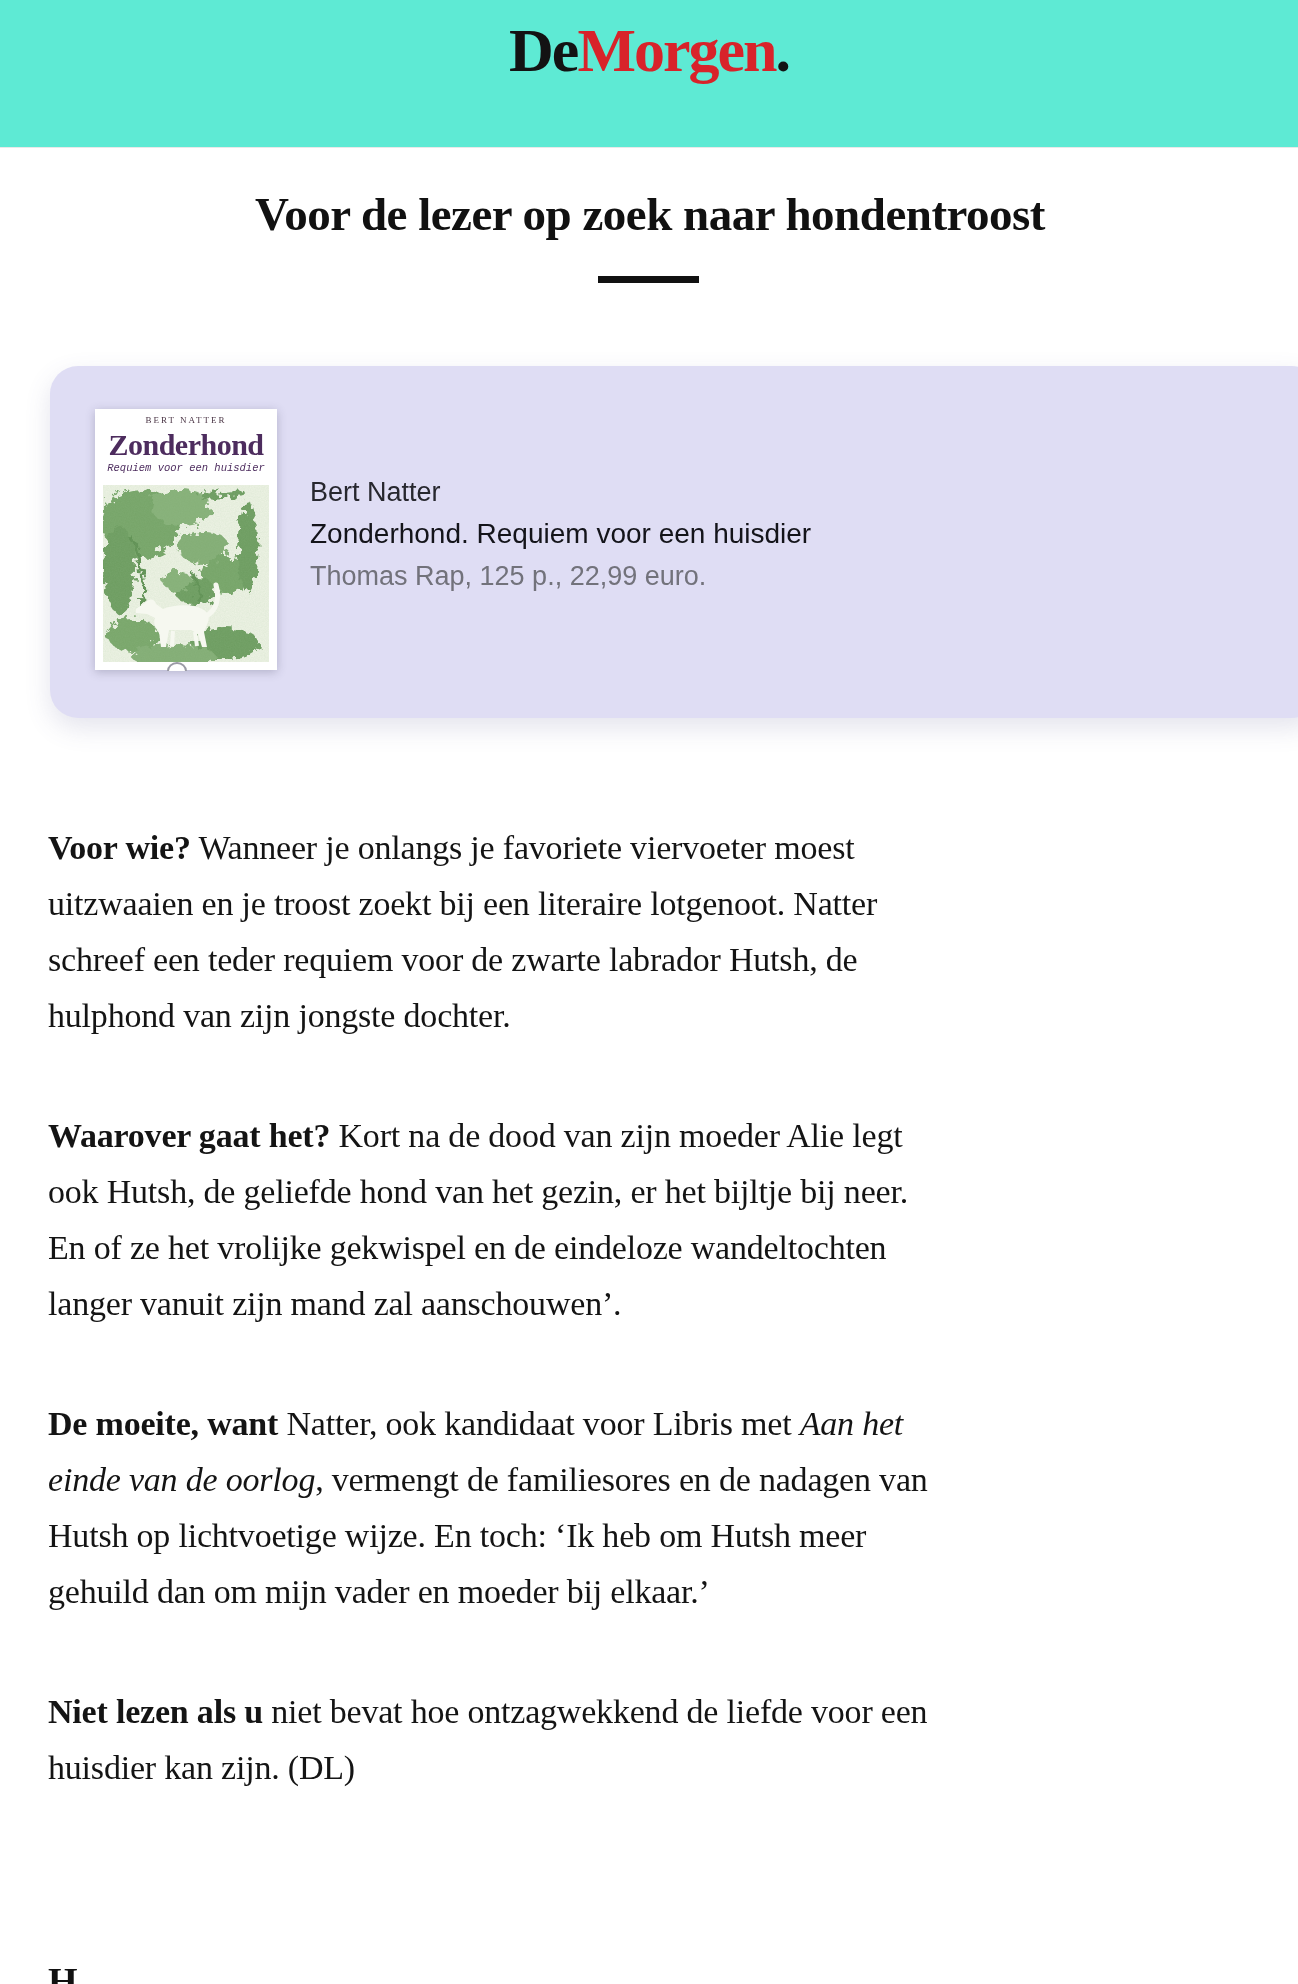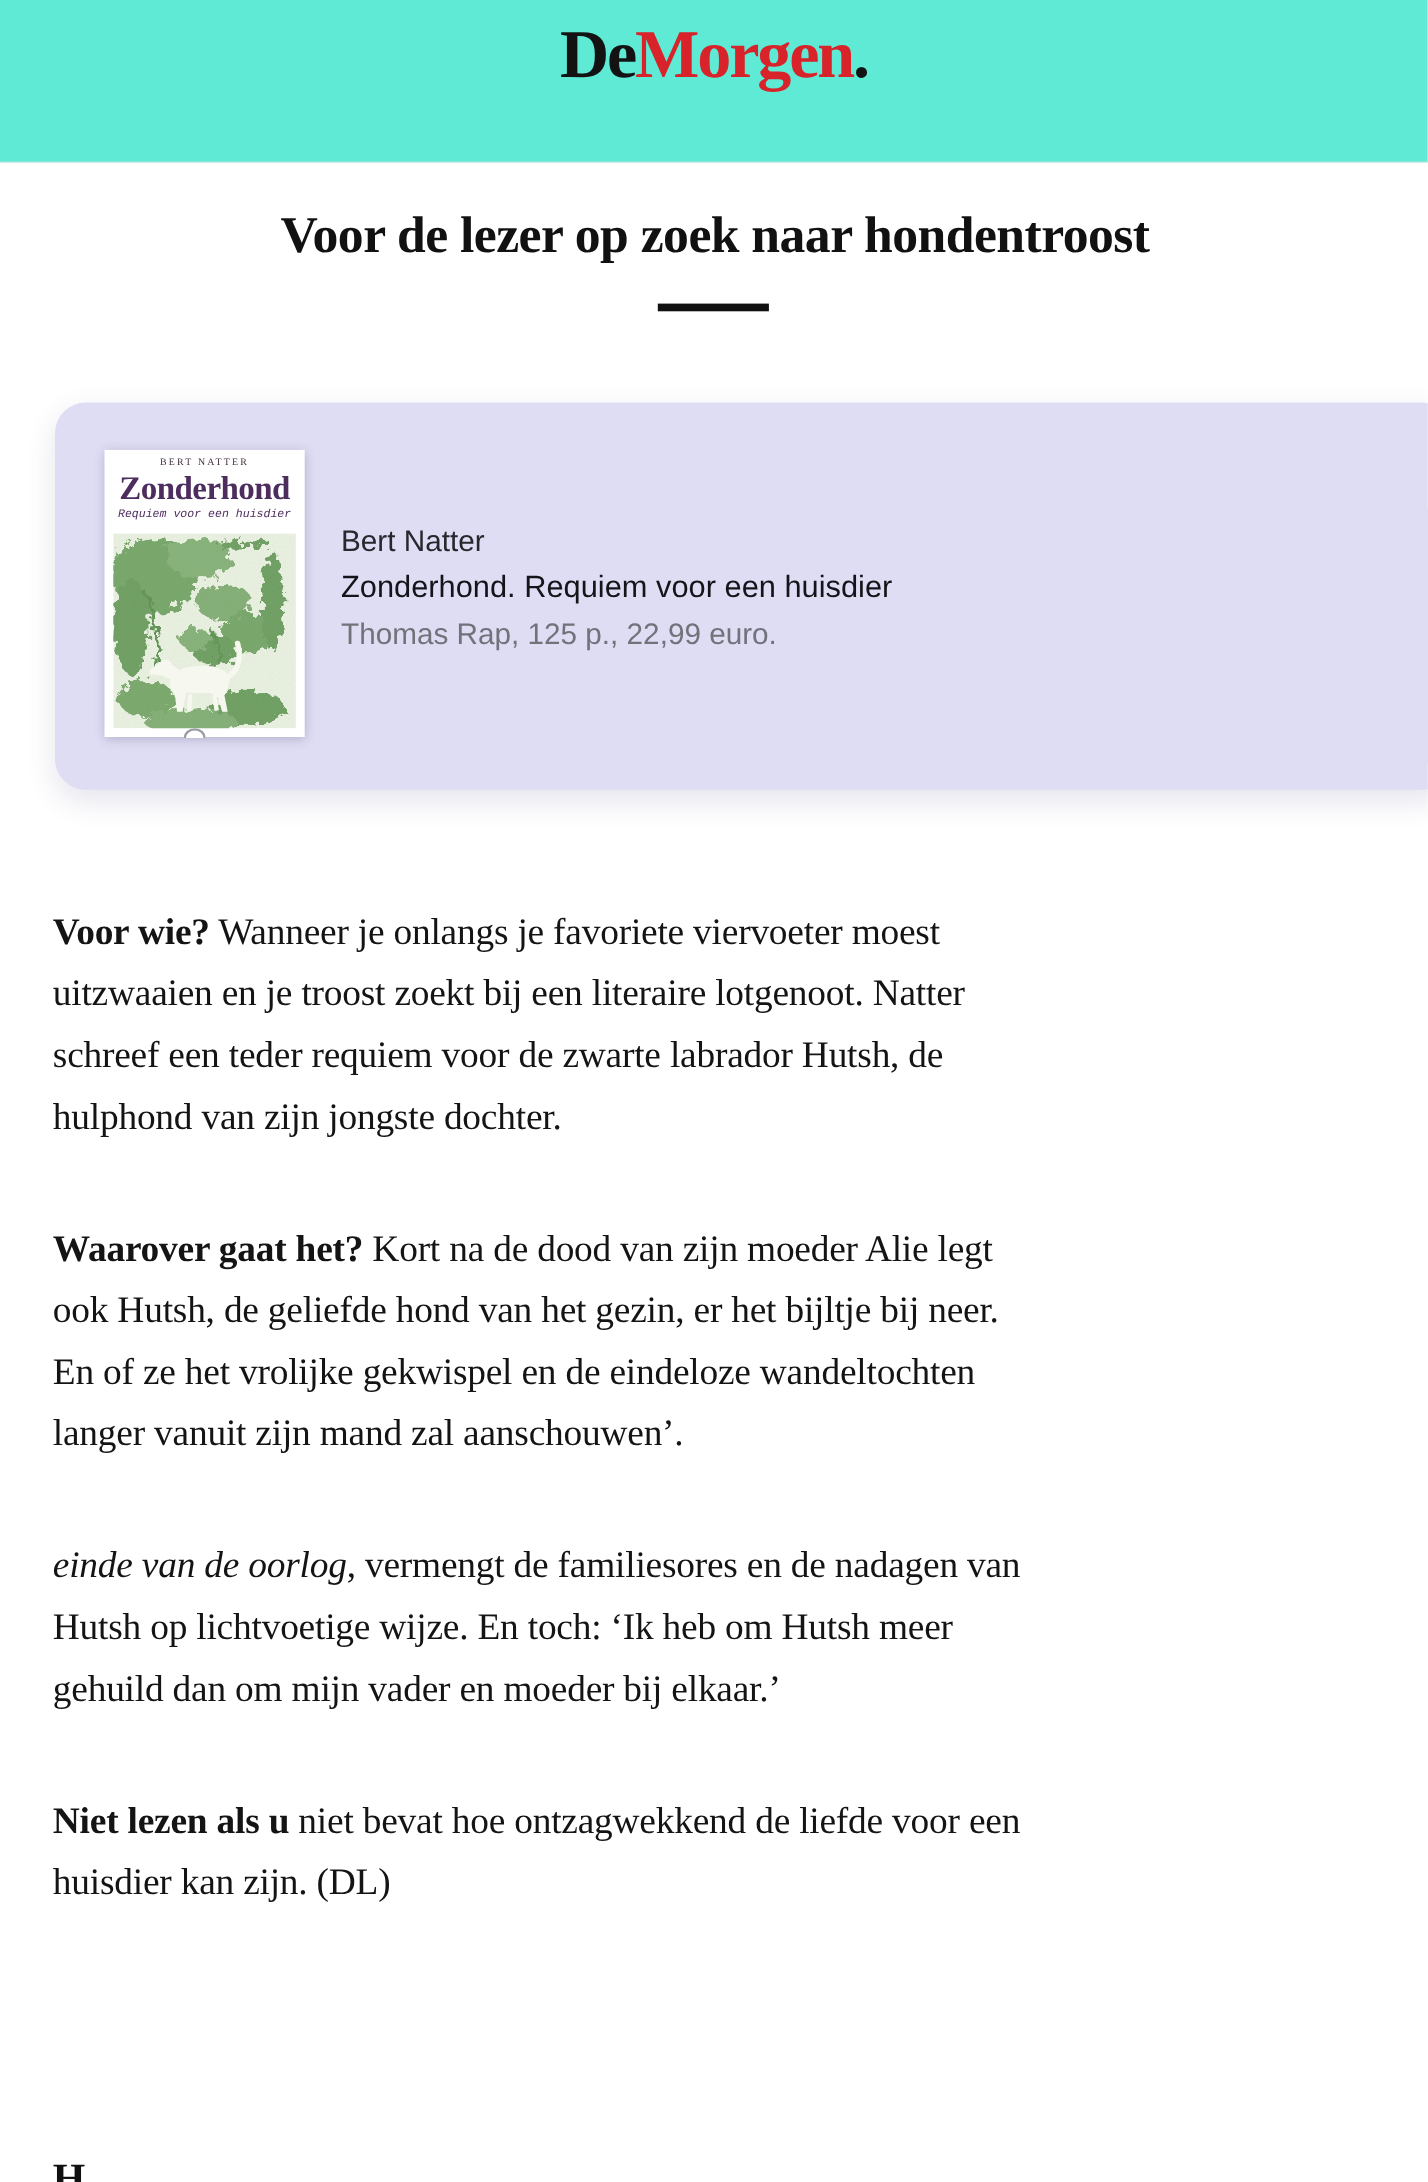--- a/index.html
+++ b/index.html
@@ -158,20 +158,21 @@
       <span class="line"><span>schreef een teder requiem voor de zwarte labrador Hutsh, de</span></span>
       <span class="line"><span>hulphond van zijn jongste dochter.</span></span>
     </p>
     <p>
       <span class="line"><b>Waarover gaat het?</b><span> Kort na de dood van zijn moeder Alie legt</span></span>
       <span class="line"><span>ook Hutsh, de geliefde hond van het gezin, er het bijltje bij neer.</span></span>
       <span class="line"><span>En of ze het vrolijke gekwispel en de eindeloze wandeltochten</span></span>
       <span class="line"><span>langer vanuit zijn mand zal aanschouwen’.</span></span>
     </p>
     <p>
+      <span class="line"><b>De moeite, want</b><span> Natter, ook kandidaat voor Libris met </span><i>Aan het</i></span>
       <span class="line"><i>einde van de oorlog</i><span>, vermengt de familiesores en de nadagen van</span></span>
       <span class="line"><span>Hutsh op lichtvoetige wijze. En toch: ‘Ik heb om Hutsh meer</span></span>
       <span class="line"><span>gehuild dan om mijn vader en moeder bij elkaar.’</span></span>
     </p>
     <p>
       <span class="line"><b>Niet lezen als u</b><span> niet bevat hoe ontzagwekkend de liefde voor een</span></span>
       <span class="line"><span>huisdier kan zijn. (DL)</span></span>
     </p>
   </article>
 

